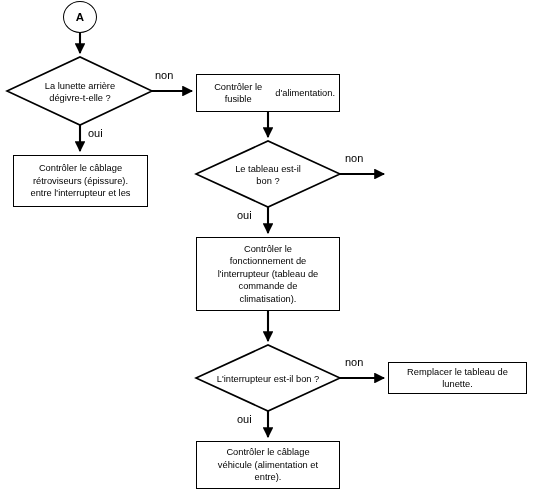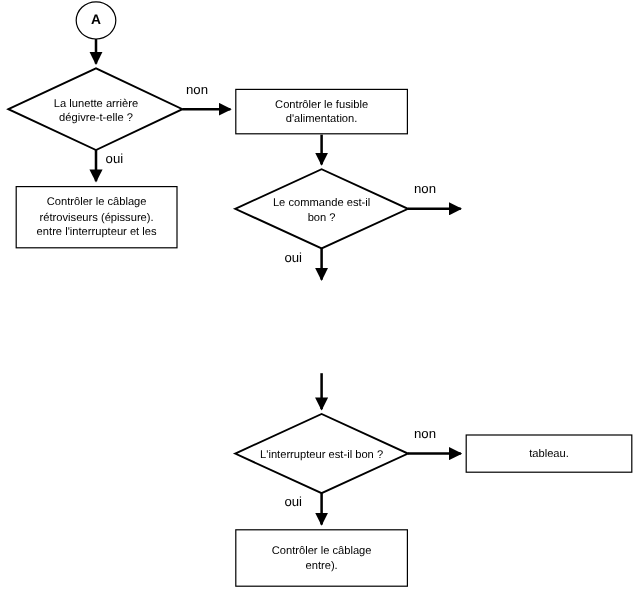--- a/index.html
+++ b/index.html
@@ -110,21 +110,21 @@
   <div class="connector-circle" style="left:63px; top:1px; width:34px; height:32px;">
     <span>A</span>
   </div>
 
   <div class="decision-label" style="left:14px; top:78px; width:132px; height:28px; flex-direction:column;">
     <span>La lunette arrière</span>
     <span>dégivre-t-elle ?</span>
   </div>
 
   <div class="decision-label" style="left:203px; top:161px; width:130px; height:28px; flex-direction:column;">
-    <span>Le commande est-il</span>
+    <span>Le tableau est-il</span>
     <span>bon ?</span>
   </div>
 
   <div class="decision-label" style="left:203px; top:365px; width:130px; height:28px; flex-direction:row;">
     <span>L'interrupteur est-</span>
     <span>il bon ?</span>
   </div>
 
   <div class="edge-label" style="left:155px; top:70px;">non</div>
   <div class="edge-label" style="left:88px; top:128px;">oui</div>
@@ -134,29 +134,38 @@
 
   <div class="edge-label" style="left:345px; top:357px;">non</div>
   <div class="edge-label" style="left:237px; top:414px;">oui</div>
 
   <div class="node process" style="left:13px; top:155px; width:135px; height:52px; flex-direction:column;">
     <span>Contrôler le câblage</span>
     <span>rétroviseurs (épissure).</span>
     <span>entre l'interrupteur et les</span>
   </div>
 
-  <div class="node process" style="left:196px; top:74px; width:144px; height:38px; flex-direction:column;">
+  <div class="node process" style="left:196px; top:74px; width:144px; height:38px; flex-direction:row;">
     <span>Contrôler le fusible</span>
     <span>d'alimentation.</span>
   </div>
 
 
+  <div class="node process" style="left:196px; top:237px; width:144px; height:74px; flex-direction:column;">
+    <span>Contrôler le</span>
+    <span>fonctionnement de</span>
+    <span>l'interrupteur (tableau de</span>
+    <span>commande de</span>
+    <span>climatisation).</span>
+  </div>
 
   <div class="node process" style="left:388px; top:362px; width:139px; height:32px; flex-direction:column;">
-    <span>tableau.</span>
+    <span>Remplacer le tableau de</span>
+    <span>lunette.</span>
   </div>
 
   <div class="node process" style="left:196px; top:441px; width:144px; height:48px; flex-direction:column;">
     <span>Contrôler le câblage</span>
+    <span>véhicule (alimentation et</span>
     <span>entre).</span>
   </div>
 
 </div>
 
 </body></html>

